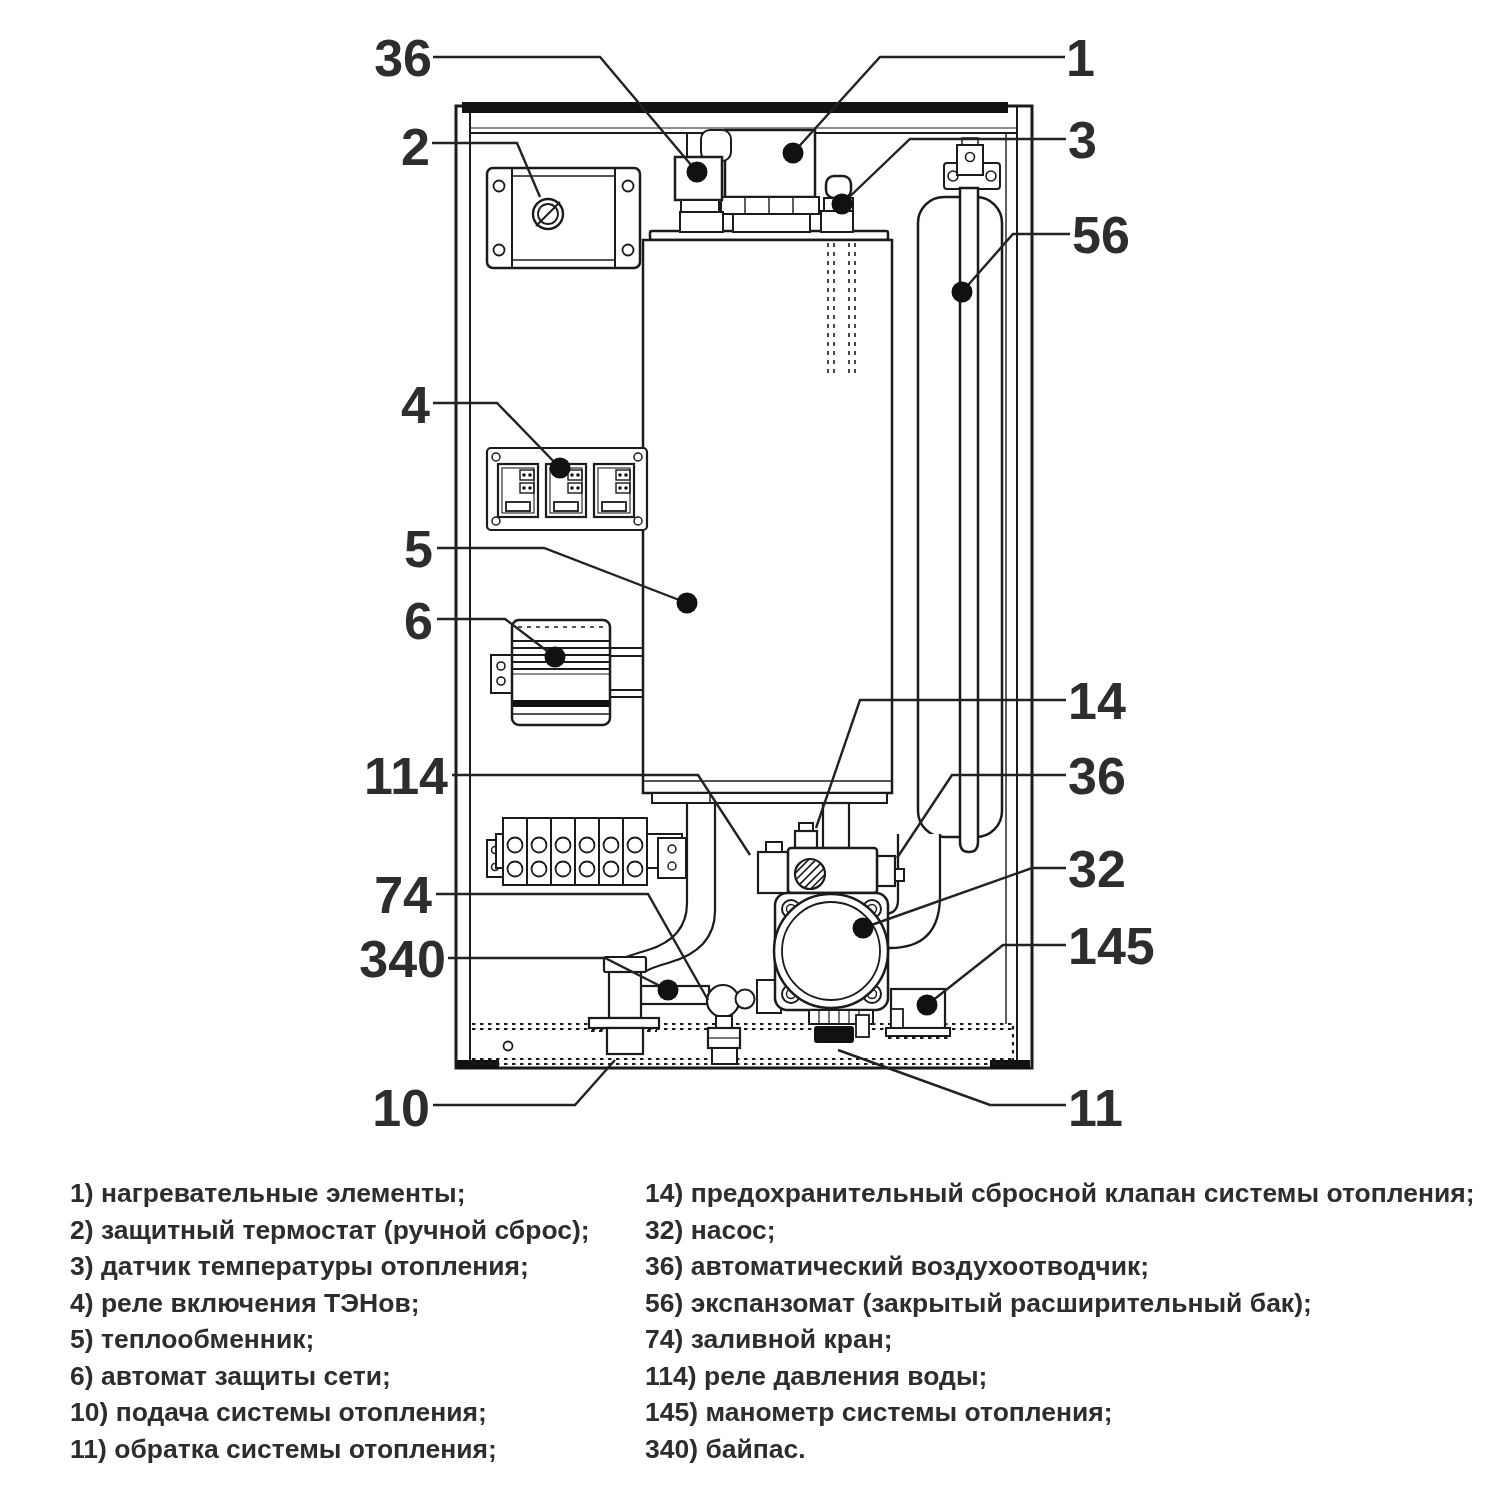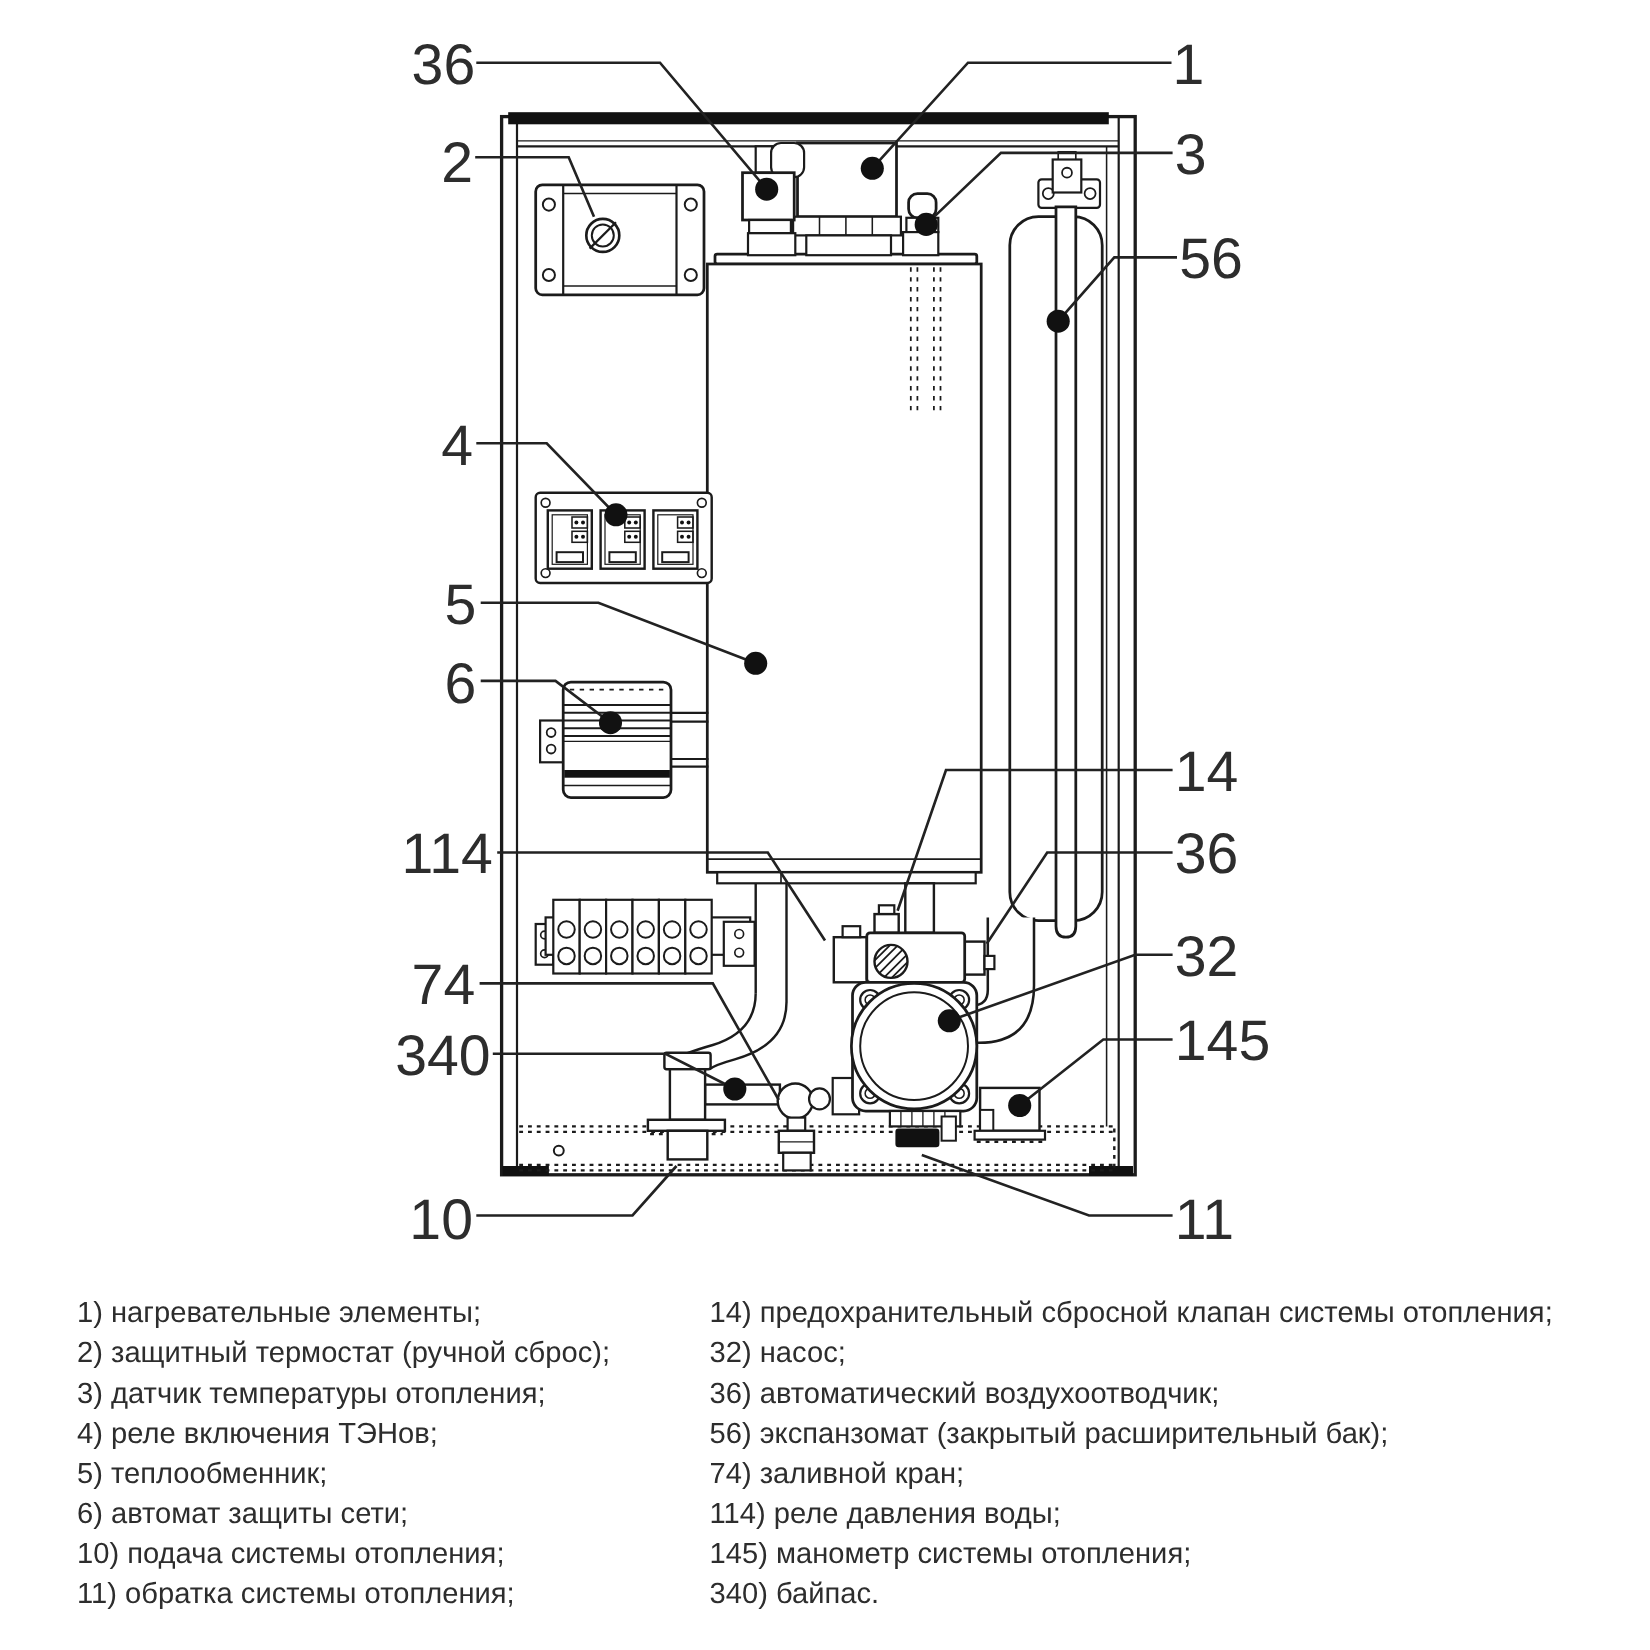--- a/index.html
+++ b/index.html
@@ -1,16 +1,16 @@
 <!DOCTYPE html>
 <html><head>
 <meta charset="utf-8">
 <style>
   html,body{margin:0;padding:0;background:#fff;}
-  .page{width:1500px;height:1500px;background:#ffffff;position:relative;overflow:hidden;}
+  .page{width:1500px;height:1500px;background:#ffffff;position:relative;overflow:hidden;font-weight:bold;}
   svg{display:block;}
   .ln{fill:none;stroke:#1b1b1b;}
   .w{fill:#ffffff;stroke:#1b1b1b;}
   .blk{fill:#111111;stroke:none;}
   .ld{fill:none;stroke:#222222;stroke-width:2.4;}
   .dash{fill:none;stroke:#1b1b1b;stroke-width:2.2;stroke-dasharray:3.5 4.5;}
   .idash{fill:none;stroke:#1b1b1b;stroke-width:1.6;stroke-dasharray:4 5;}
   .lbl{font-family:"Liberation Sans",sans-serif;font-size:52px;fill:#2d2d2d;}
   .lg{font-family:"Liberation Sans",sans-serif;font-size:26.5px;fill:#2d2d2d;}
 </style>

